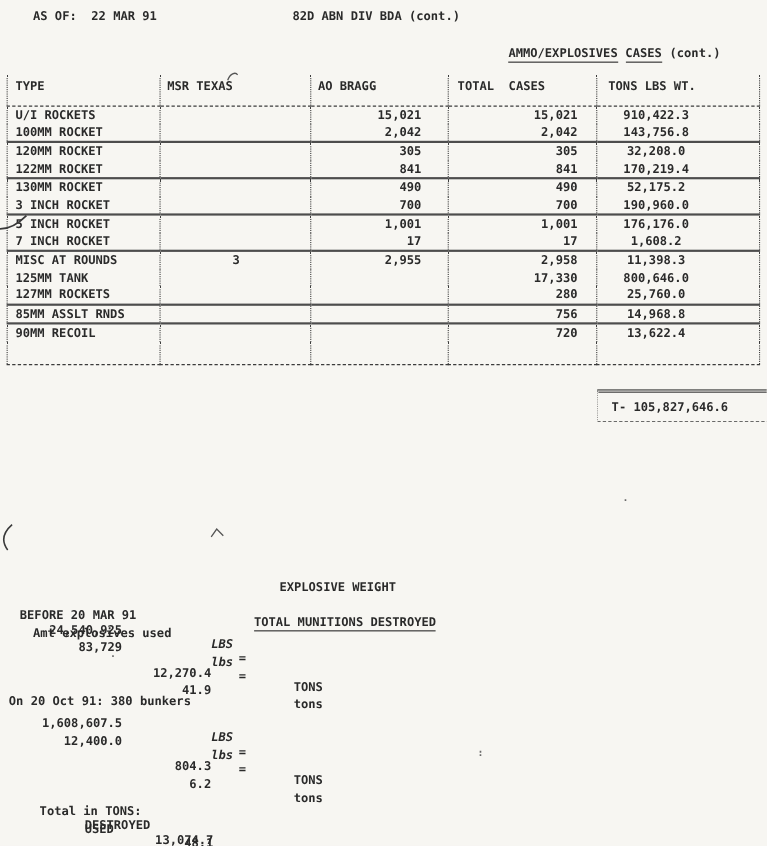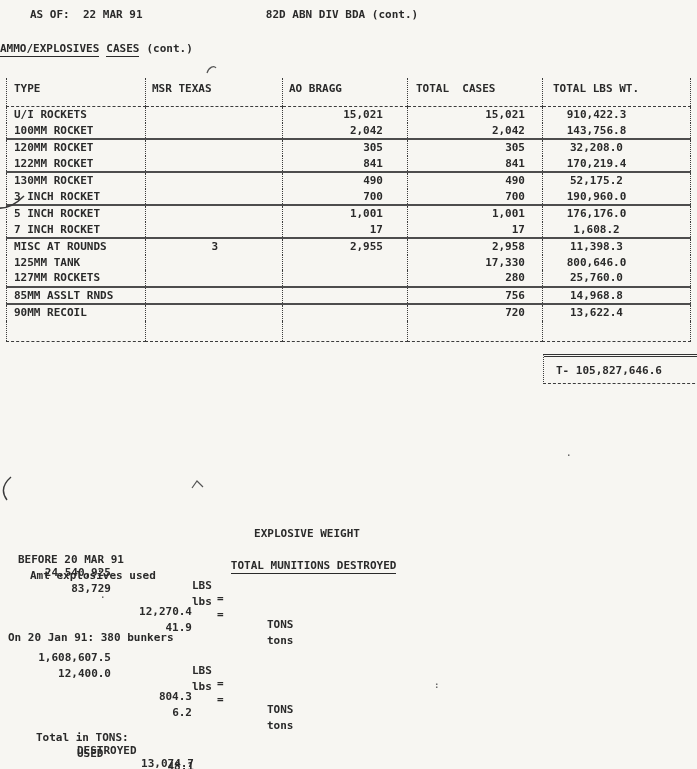--- a/index.html
+++ b/index.html
@@ -7,26 +7,26 @@
     width:697px;height:769px;position:relative;overflow:hidden;
     background:#f7f6f2;
     font-family:"DejaVu Sans Mono","Liberation Mono",monospace;
     font-size:11px;font-weight:700;color:#2a2a2a;
     -webkit-font-smoothing:none;
   }
   .abs{position:absolute;white-space:pre;}
   
   .as-of{left:30px;top:8px;}
   .doc-title{left:0;right:13px;top:8px;text-align:center;}
-  .sec-title{left:0;right:53px;top:42px;text-align:left;}
+  .sec-title{left:0;right:42px;top:42px;text-align:right;}
   .u{border-bottom:1px solid #2a2a2a;padding-bottom:1px;}
   .sec-title .sp{display:inline-block;width:7px;}
   
   table.ammo{
-    position:absolute;left:6px;top:78px;width:684px;
+    position:absolute;left:6px;top:68px;width:684px;
     border-collapse:collapse;table-layout:fixed;
     border-bottom:1px dashed #3c3c3c;
   }
   table.ammo th,table.ammo td{
     white-space:pre;font-size:11px;font-weight:700;color:#2a2a2a;
     padding:0;overflow:hidden;
     border-left:1px dotted #3c3c3c;
   }
   table.ammo th{height:24px;text-align:left;vertical-align:top;
     padding-top:4px;border-bottom:1px dashed #3c3c3c;}
@@ -53,21 +53,21 @@
   .sum-titles{left:0;right:83px;top:494px;text-align:center;line-height:16px;}
   .sum-titles .t2{border-bottom:1px solid #2a2a2a;padding-bottom:1px;}
   .sumline{left:0;top:0;width:626px;height:15px;}
   .sumline span{position:absolute;white-space:pre;}
   .lab1{left:18px;}
   .lab2{left:30px;}
   .lab3{left:8px;}
   .lab4a{left:12px;margin-left:24px;}
   .lab4b{left:77px;}
   .amt{right:515px;text-align:right;}
-  .unit{left:192px;}
+  .unit{left:192px;font-style:italic;}
   .eq{left:217px;}
   .tons{right:434px;text-align:right;}
   .tunit{left:267px;}
   .tons2{right:432px;text-align:right;}
   svg.mark{position:absolute;}
   .noise{position:absolute;color:#6a6a6a;font-size:9px;}
 </style>
 </head>
 <body>
 
@@ -83,21 +83,21 @@
       <col style="width:125px">
       <col style="width:135px">
       <col style="width:148px">
     </colgroup>
   <thead>
     <tr>
       <th class="c0">TYPE</th>
       <th class="c1">MSR TEXAS</th>
       <th class="c2">AO BRAGG</th>
       <th class="c3">TOTAL  CASES</th>
-      <th class="c4">TOTAL LBS WT.</th>
+      <th class="c4">TONS LBS WT.</th>
     </tr>
   </thead>
   <tbody>
       <tr>
         <td class="c0">U/I ROCKETS</td>
         <td class="c1"></td>
         <td class="c2">15,021</td>
         <td class="c3">15,021</td>
         <td class="c4">910,422.3</td>
       </tr>
@@ -214,21 +214,21 @@
 <div class="abs sumline" style="top:556px;">
   <span class="lab2">Amt explosives used</span>
   <span class="amt">83,729</span>
   <span class="unit">lbs</span>
   <span class="eq">=</span>
   <span class="tons">41.9</span>
   <span class="tunit">tons</span>
 </div>
 
 <div class="abs sumline" style="top:618px;">
-  <span class="lab3">On 20 Jan 91: 380 bunkers</span>
+  <span class="lab3">On 20 Oct 91: 380 bunkers</span>
 </div>
 
 <div class="abs sumline" style="top:638px;">
   <span class="amt">1,608,607.5</span>
   <span class="unit">LBS</span>
   <span class="eq">=</span>
   <span class="tons">804.3</span>
   <span class="tunit">TONS</span>
 </div>
 

